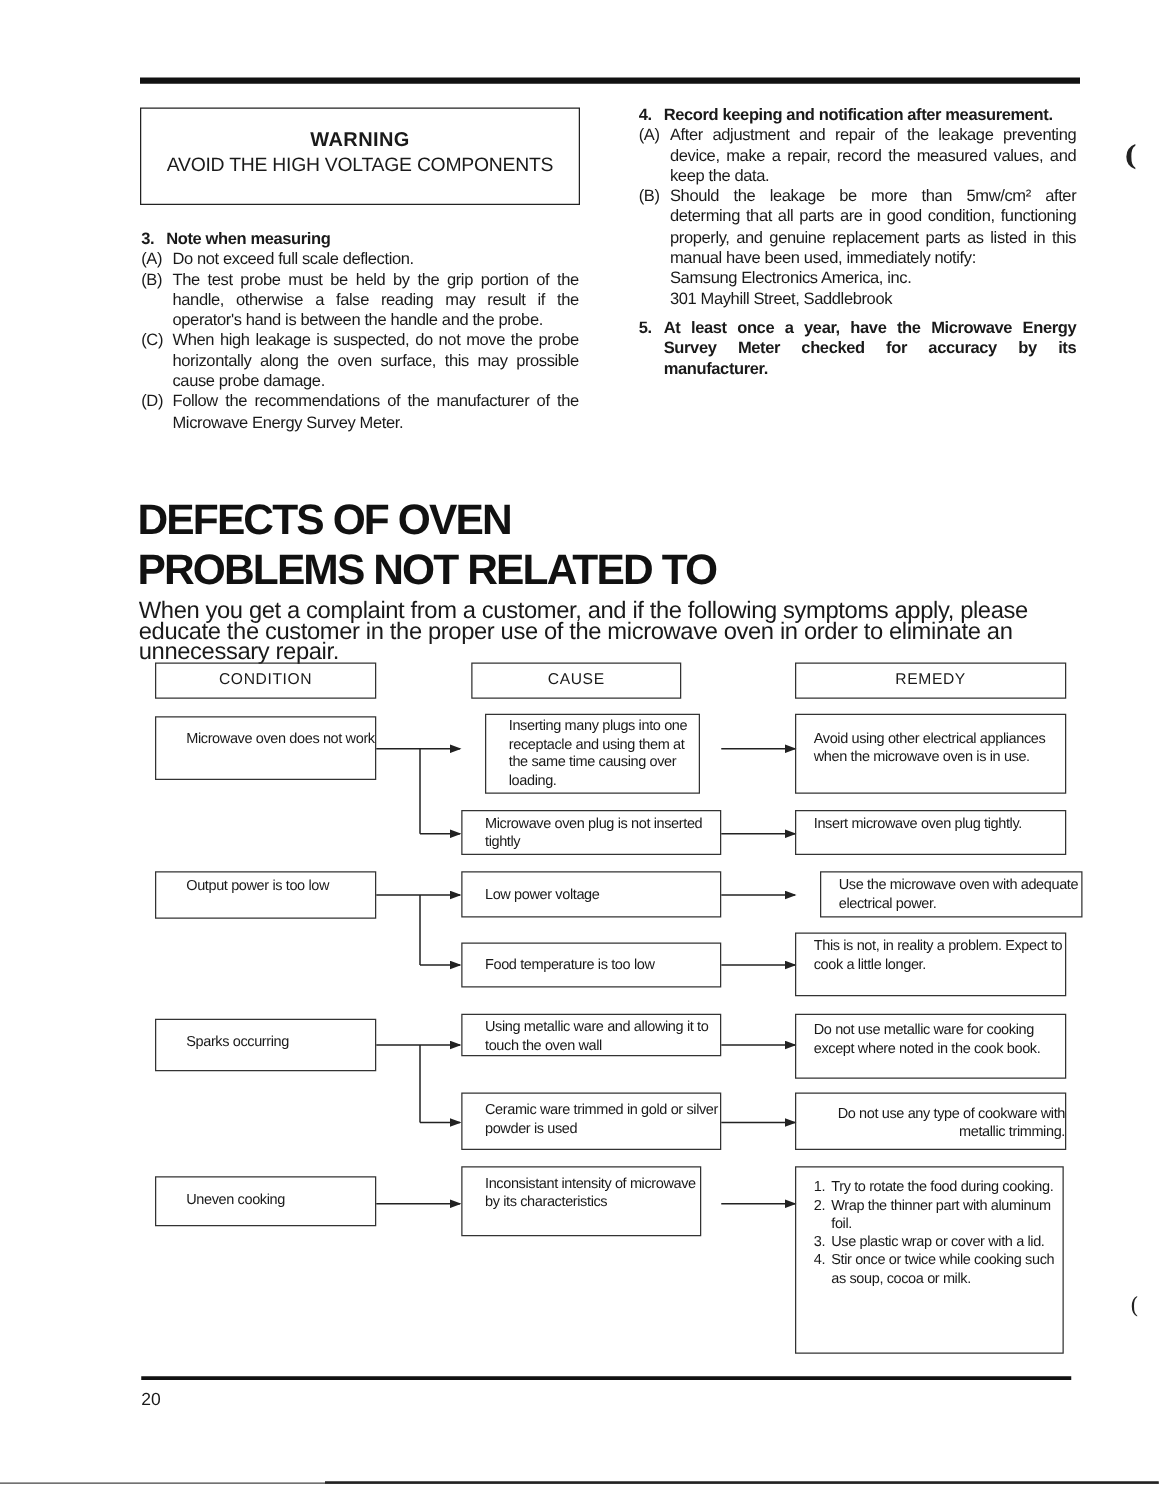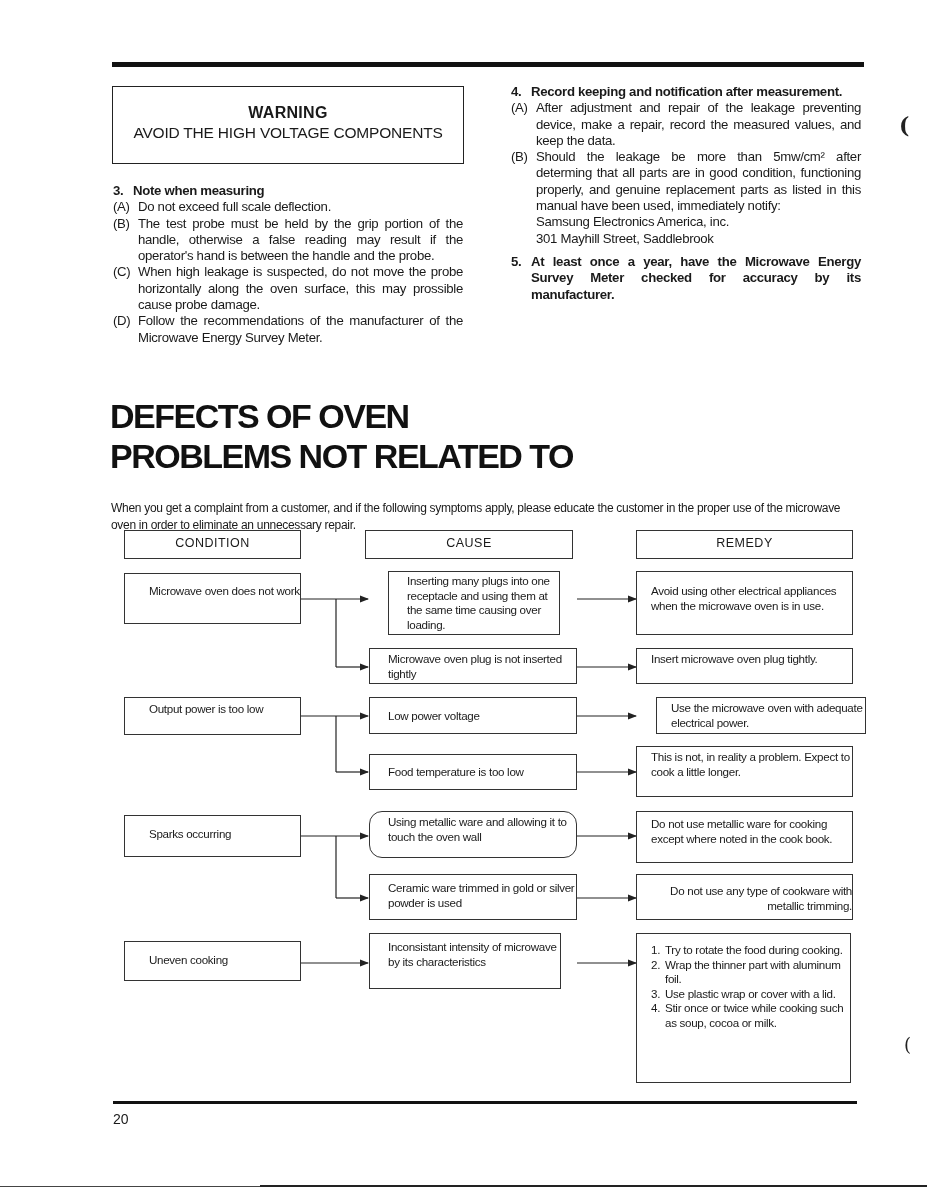--- a/index.html
+++ b/index.html
@@ -28,21 +28,21 @@
 
   .col-left { left: 113px; top: 183px; width: 350px; }
   .col-right { left: 511px; top: 84px; width: 350px; }
   .num-head { display: flex; font-weight: bold; }
   .num-head .lbl { width: 20px; flex: none; }
 
   .title {
     left: 110px; top: 396px; font-weight: bold; font-size: 34px; line-height: 40px;
     letter-spacing: -1.5px; color: #111;
   }
-  .intro { left: 111px; top: 500px; width: 750px; font-size: 12px; line-height: 16.5px; letter-spacing: -0.3px; }
+  .intro { left: 111px; top: 481px; width: 750px; font-size: 19px; line-height: 16.5px; letter-spacing: -0.3px; }
 
   .box { position: absolute; border: 1px solid #333; font-size: 11.6px; line-height: 14.5px; letter-spacing: -0.3px; box-sizing: border-box; }
   .hdr { text-align: center; font-size: 12.5px; letter-spacing: 0.5px; padding-top: 5px; border: 1.5px solid #333; }
   .cond { padding: 10px 0 12px 24px; }
   .cause { padding: 2px 0 0 18px; }
   .rem { padding: 3px 0 0 14px; }
   .rem-list .r-item { display: flex; }
   .rem-list .r-item .n { width: 14px; flex: none; }
 
   svg.connectors { position: absolute; left: 0; top: 0; }
@@ -135,33 +135,33 @@
     <line x1="336" y1="898" x2="368" y2="898" marker-end="url(#arr)"></line>
     <line x1="577" y1="836" x2="636" y2="836" marker-end="url(#arr)"></line>
     <line x1="577" y1="898" x2="636" y2="898" marker-end="url(#arr)"></line>
 
     <line x1="301" y1="963" x2="368" y2="963" marker-end="url(#arr)"></line>
     <line x1="577" y1="963" x2="636" y2="963" marker-end="url(#arr)"></line>
   </g>
 </svg>
 
 <div class="box hdr" style="left:124px;top:530px;width:177px;height:29px;">CONDITION</div>
-<div class="box hdr" style="left:365px;top:530px;width:208px;height:29px;">CAUSE</div>
+<div class="box hdr" style="left:377px;top:530px;width:168px;height:29px;">CAUSE</div>
 <div class="box hdr" style="left:636px;top:530px;width:217px;height:29px;">REMEDY</div>
 
 <div class="box cond" style="left:124px;top:573px;width:177px;height:51px;">Microwave oven does not work</div>
 <div class="box cond" style="left:124px;top:697px;width:177px;height:38px;padding-top:4px;">Output power is too low</div>
 <div class="box cond" style="left:124px;top:815px;width:177px;height:42px;padding-top:11px;">Sparks occurring</div>
 <div class="box cond" style="left:124px;top:941px;width:177px;height:40px;padding-top:11px;">Uneven cooking</div>
 
 <div class="box cause" style="left:388px;top:571px;width:172px;height:64px;">Inserting many plugs into one receptacle and using them at the same time causing over loading.</div>
 <div class="box cause" style="left:369px;top:648px;width:208px;height:36px;padding-top:3px;">Microwave oven plug is not inserted tightly</div>
 <div class="box cause" style="left:369px;top:697px;width:208px;height:37px;padding-top:11px;">Low power voltage</div>
 <div class="box cause" style="left:369px;top:754px;width:208px;height:36px;padding-top:10px;">Food temperature is too low</div>
-<div class="box cause" style="left:369px;top:811px;width:208px;height:47px;padding-top:3px;border-radius:13px;">Using metallic ware and allowing it to touch the oven wall</div>
+<div class="box cause" style="left:369px;top:811px;width:208px;height:34px;padding-top:3px;">Using metallic ware and allowing it to touch the oven wall</div>
 <div class="box cause" style="left:369px;top:874px;width:208px;height:46px;padding-top:6px;">Ceramic ware trimmed in gold or silver powder is used</div>
 <div class="box cause" style="left:369px;top:933px;width:192px;height:56px;padding-top:6px;">Inconsistant intensity of microwave by its characteristics</div>
 
 <div class="box rem" style="left:636px;top:571px;width:217px;height:64px;padding-top:12px;">Avoid using other electrical appliances when the microwave oven is in use.</div>
 <div class="box rem" style="left:636px;top:648px;width:217px;height:36px;">Insert microwave oven plug tightly.</div>
 <div class="box rem" style="left:656px;top:697px;width:210px;height:37px;">Use the microwave oven with adequate electrical power.</div>
 <div class="box rem" style="left:636px;top:746px;width:217px;height:51px;">This is not, in reality a problem. Expect to cook a little longer.</div>
 <div class="box rem" style="left:636px;top:811px;width:217px;height:52px;padding-top:5px;">Do not use metallic ware for cooking except where noted in the cook book.</div>
 <div class="box rem" style="left:636px;top:874px;width:217px;height:46px;padding-top:9px;text-align:right;">Do not use any type of cookware with metallic trimming.</div>
 <div class="box rem rem-list" style="left:636px;top:933px;width:215px;height:150px;padding-top:9px;">

